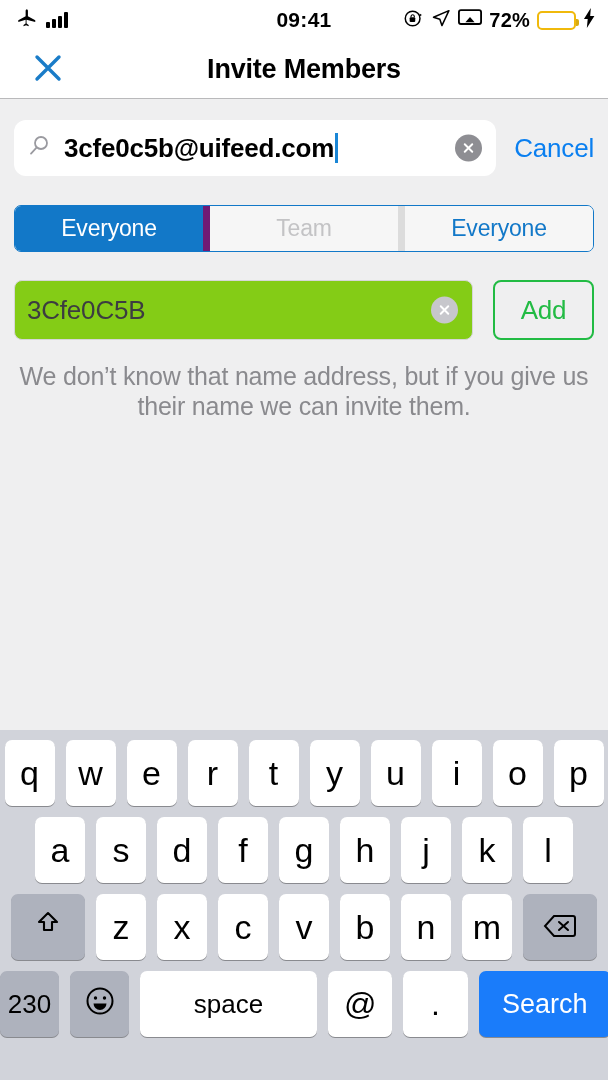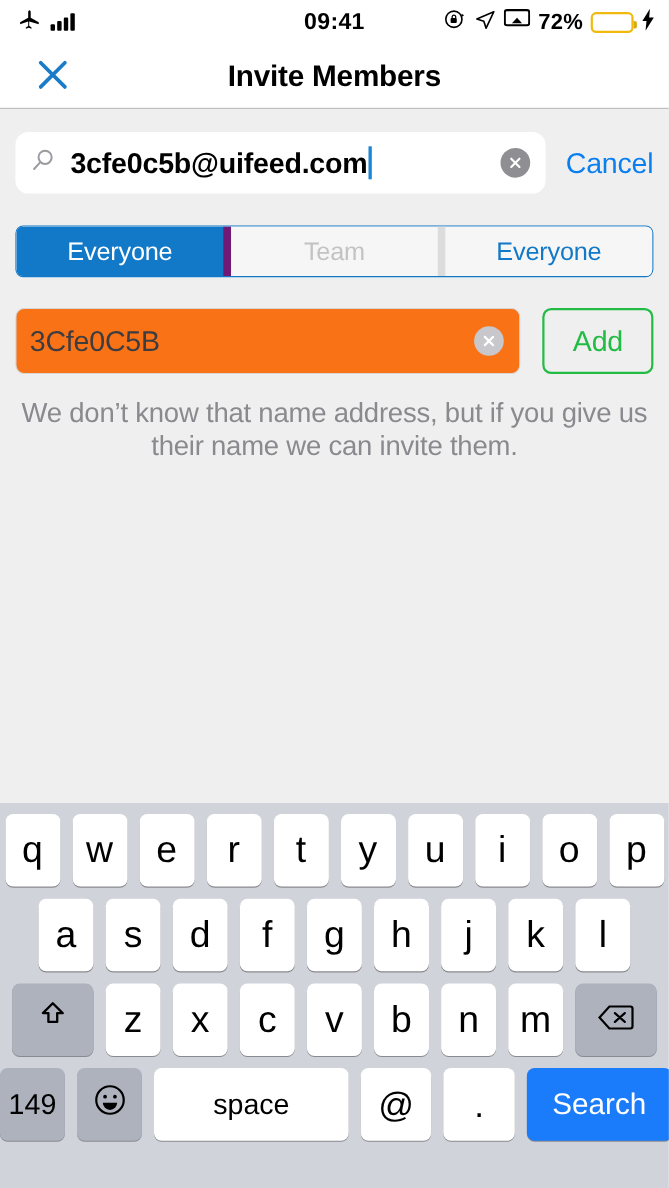--- a/index.html
+++ b/index.html
@@ -94,21 +94,21 @@
   .seg:last-child { border-right: none; }
   .seg.selected { background: #1278c8; color: #ffffff; }
   .seg.disabled { color: #c3c3c5; border-right-color: #dcdcdc; cursor: default; }
   .seg.disabled + .seg { }
 
   
   .name-row {
     position: absolute; top: 280px; left: 14px; width: 580px; height: 60px; display: flex; align-items: center;
   }
   .name-field {
-    position: relative; width: 464px; height: 60px; background: #f97316;
+    position: relative; width: 464px; height: 60px; background: #84cc16;
     border: 1px solid #d6d6d8; border-radius: 8px; display: flex; align-items: center; padding: 0 12px;
   }
   .name-text { font-size: 26px; color: #3c3c41; letter-spacing: -.2px; }
   .add-btn {
     margin-left: 20px; width: 102px; height: 60px; border: 2px solid #22bb44;
     border-radius: 8px; display: flex; align-items: center; justify-content: center;
     color: #22bb44; font-size: 26px; background: transparent; cursor: pointer; letter-spacing: -.2px;
   }
 
   
@@ -290,21 +290,21 @@
       <div class="key mod">
         <span>
           <svg width="34" height="26" viewBox="0 0 34 26">
               <path d="M11 3h19a2 2 0 012 2v16a2 2 0 01-2 2H11L2 13z" fill="none" stroke="#000" stroke-width="2"></path>
               <path d="M16 9l9 8M25 9l-9 8" stroke="#000" stroke-width="2" stroke-linecap="round"></path>
             </svg>
         </span>
       </div>
     </div>
     <div class="krow r4">
-      <div class="key num">149</div>
+      <div class="key num">230</div>
       <div class="key emoji">
         <span>
           <svg width="30" height="30" viewBox="0 0 30 30">
               <circle cx="15" cy="15" r="12.5" fill="none" stroke="#000" stroke-width="2"></circle>
               <circle cx="10.5" cy="12" r="1.7" fill="#000"></circle>
               <circle cx="19.5" cy="12" r="1.7" fill="#000"></circle>
               <path d="M8.5 17.5h13a6.5 6.5 0 01-13 0z" fill="#000"></path>
             </svg>
         </span>
       </div>

